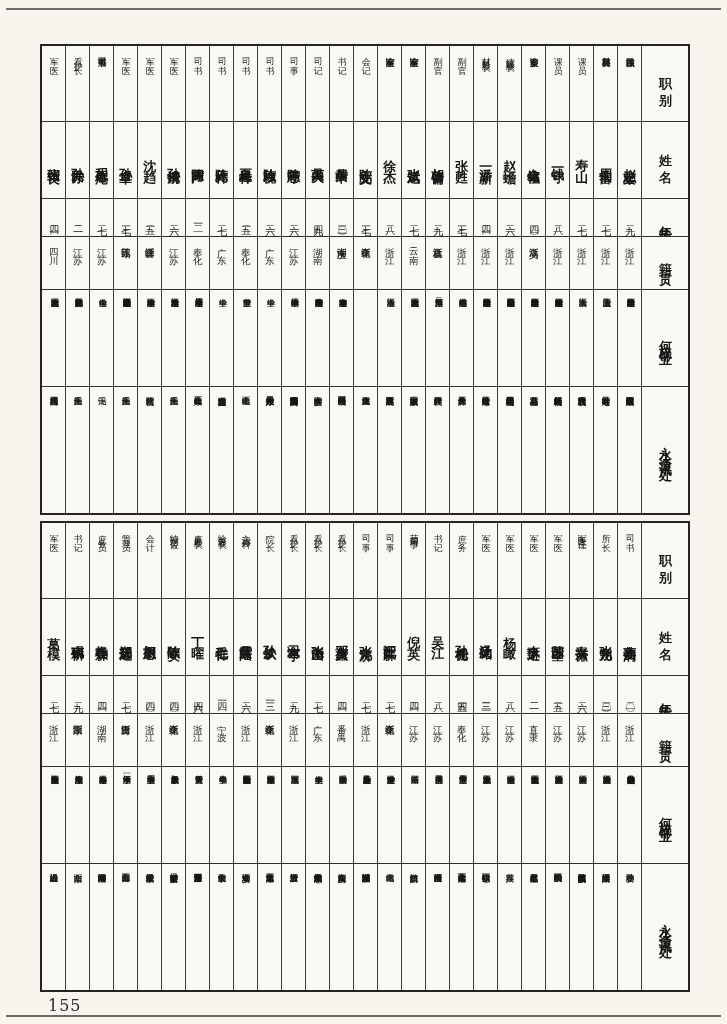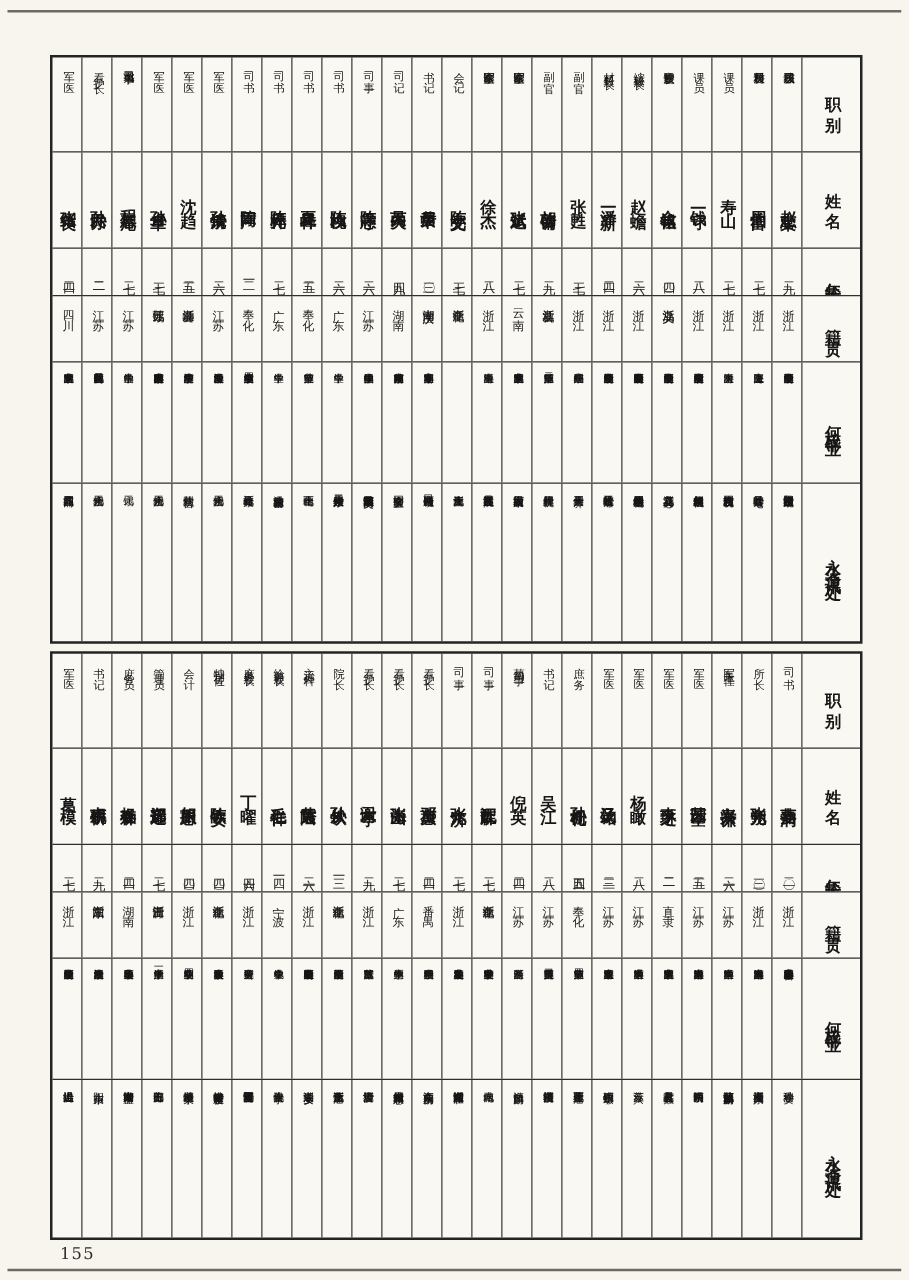--- a/index.html
+++ b/index.html
@@ -44,21 +44,21 @@
   .title span{font-size:9px;line-height:1.06;padding-top:4px;max-height:68px;}
   .name{align-items:center;}
   .name span{font-size:13px;font-weight:bold;line-height:1.03;}
   .age{align-items:center;}
   .age span{font-size:10px;line-height:1.05;}
   .origin span{font-size:9.5px;line-height:1.12;padding-top:3px;max-height:46px;}
   .school span{font-size:8px;line-height:1.12;padding-top:2px;height:92px;}
   .address span{font-size:8.5px;line-height:1.15;padding-top:3px;height:120px;}
   #page-number{
     position:absolute;left:48px;top:996px;
-    font-size:13px;letter-spacing:1px;color:#2a2a2a;
+    font-size:16px;letter-spacing:1px;color:#2a2a2a;
   }
 </style>
 </head>
 <body>
 
 <div id="page">
   <div class="rule" id="top-rule"></div>
   <div id="table-wrap">
     <div class="half">
         <div class="trow row0">

